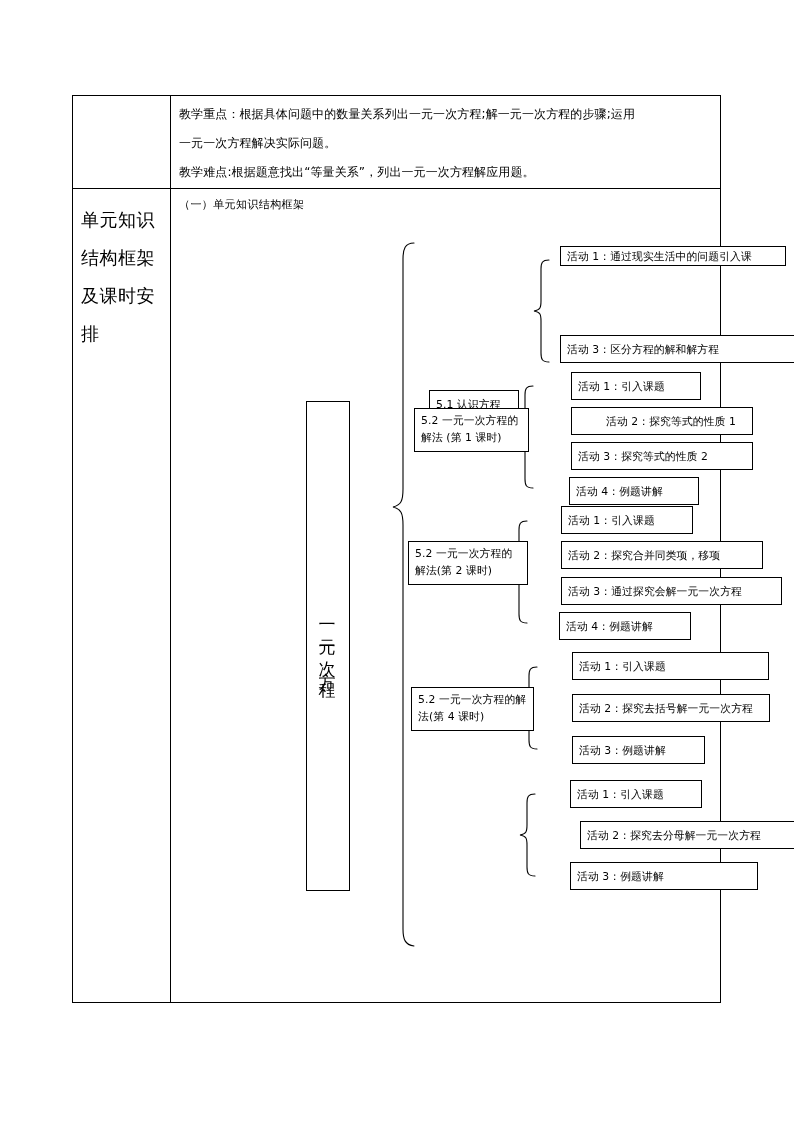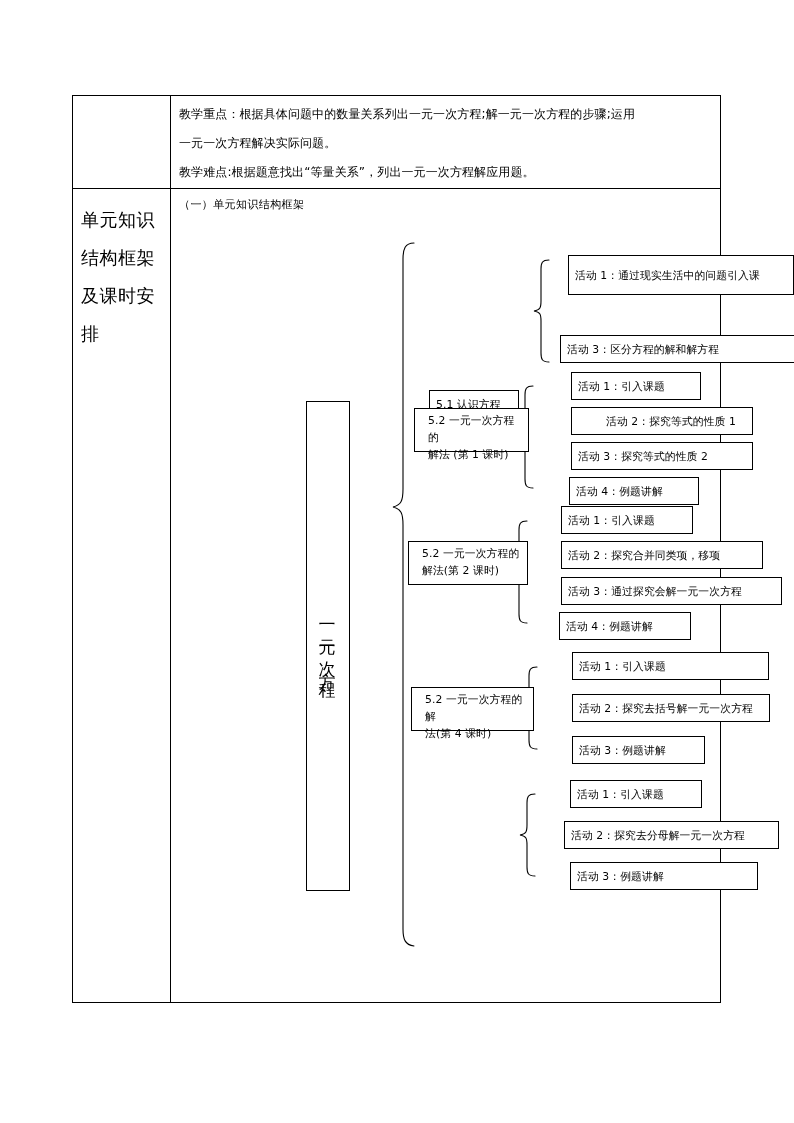--- a/index.html
+++ b/index.html
@@ -114,21 +114,21 @@
     display: flex;
     align-items: center;
     font-size: 10.8px;
     line-height: 17px;
     letter-spacing: 0.1px;
     padding: 0 6px;
     white-space: nowrap;
   }
   .node.two-line {
     display: block;
-    padding: 3px 6px 0 13px;
+    padding: 3px 6px 0 6px;
     white-space: normal;
   }
 
   
   #root-node {
     position: absolute;
     box-sizing: border-box;
     border: 1.1px solid #000;
     background: #fff;
     writing-mode: vertical-rl;
@@ -221,21 +221,21 @@
                        C 355,647 356,649 356,656
                        L 356,678
                        C 356,684 357,687 364,687"></path>
             </g>
           </svg>
 
           <div id="root-node" style="left:135px; top:212px; width:44px; height:490px;">一元一次方程</div>
 
           <div class="node" style="left:258px; top:201px; width:90px; height:29px;">5.1 认识方程</div>
 
-          <div class="node" style="left:389px; top:66px; width:226px; height:40px;margin-left:8px;">活动 1：通过现实生活中的问题引入课</div>
+          <div class="node" style="left:389px; top:57px; width:226px; height:20px;">活动 1：通过现实生活中的问题引入课</div>
           <div class="node" style="left:389px; top:146px; width:235px; height:28px;">活动 3：区分方程的解和解方程</div>
 
           <div class="node two-line" style="left:243px; top:219px; width:115px; height:44px;">
             <div>5.2 一元一次方程的</div>
             <div>解法 (第 1 课时)</div>
           </div>
 
           <div class="node" style="left:400px; top:183px; width:130px; height:28px;">活动 1：引入课题</div>
           <div class="node" style="left:400px; top:218px; width:182px; height:28px;padding-left:34px;">活动 2：探究等式的性质 1</div>
           <div class="node" style="left:400px; top:253px; width:182px; height:28px;">活动 3：探究等式的性质 2</div>
@@ -255,20 +255,20 @@
             <div>5.2 一元一次方程的解</div>
             <div>法(第 4 课时)</div>
           </div>
 
           <div class="node" style="left:401px; top:463px; width:197px; height:28px;">活动 1：引入课题</div>
           <div class="node" style="left:401px; top:505px; width:198px; height:28px;">活动 2：探究去括号解一元一次方程</div>
           <div class="node" style="left:401px; top:547px; width:133px; height:28px;">活动 3：例题讲解</div>
 
 
           <div class="node" style="left:399px; top:591px; width:132px; height:28px;">活动 1：引入课题</div>
-          <div class="node" style="left:393px; top:632px; width:215px; height:28px;">活动 2：探究去分母解一元一次方程</div>
+          <div class="node" style="left:409px; top:632px; width:215px; height:28px;">活动 2：探究去分母解一元一次方程</div>
           <div class="node" style="left:399px; top:673px; width:188px; height:28px;">活动 3：例题讲解</div>
 
         </div>
       </div>
     </div>
   </div>
 </div>
 
 </body></html>

